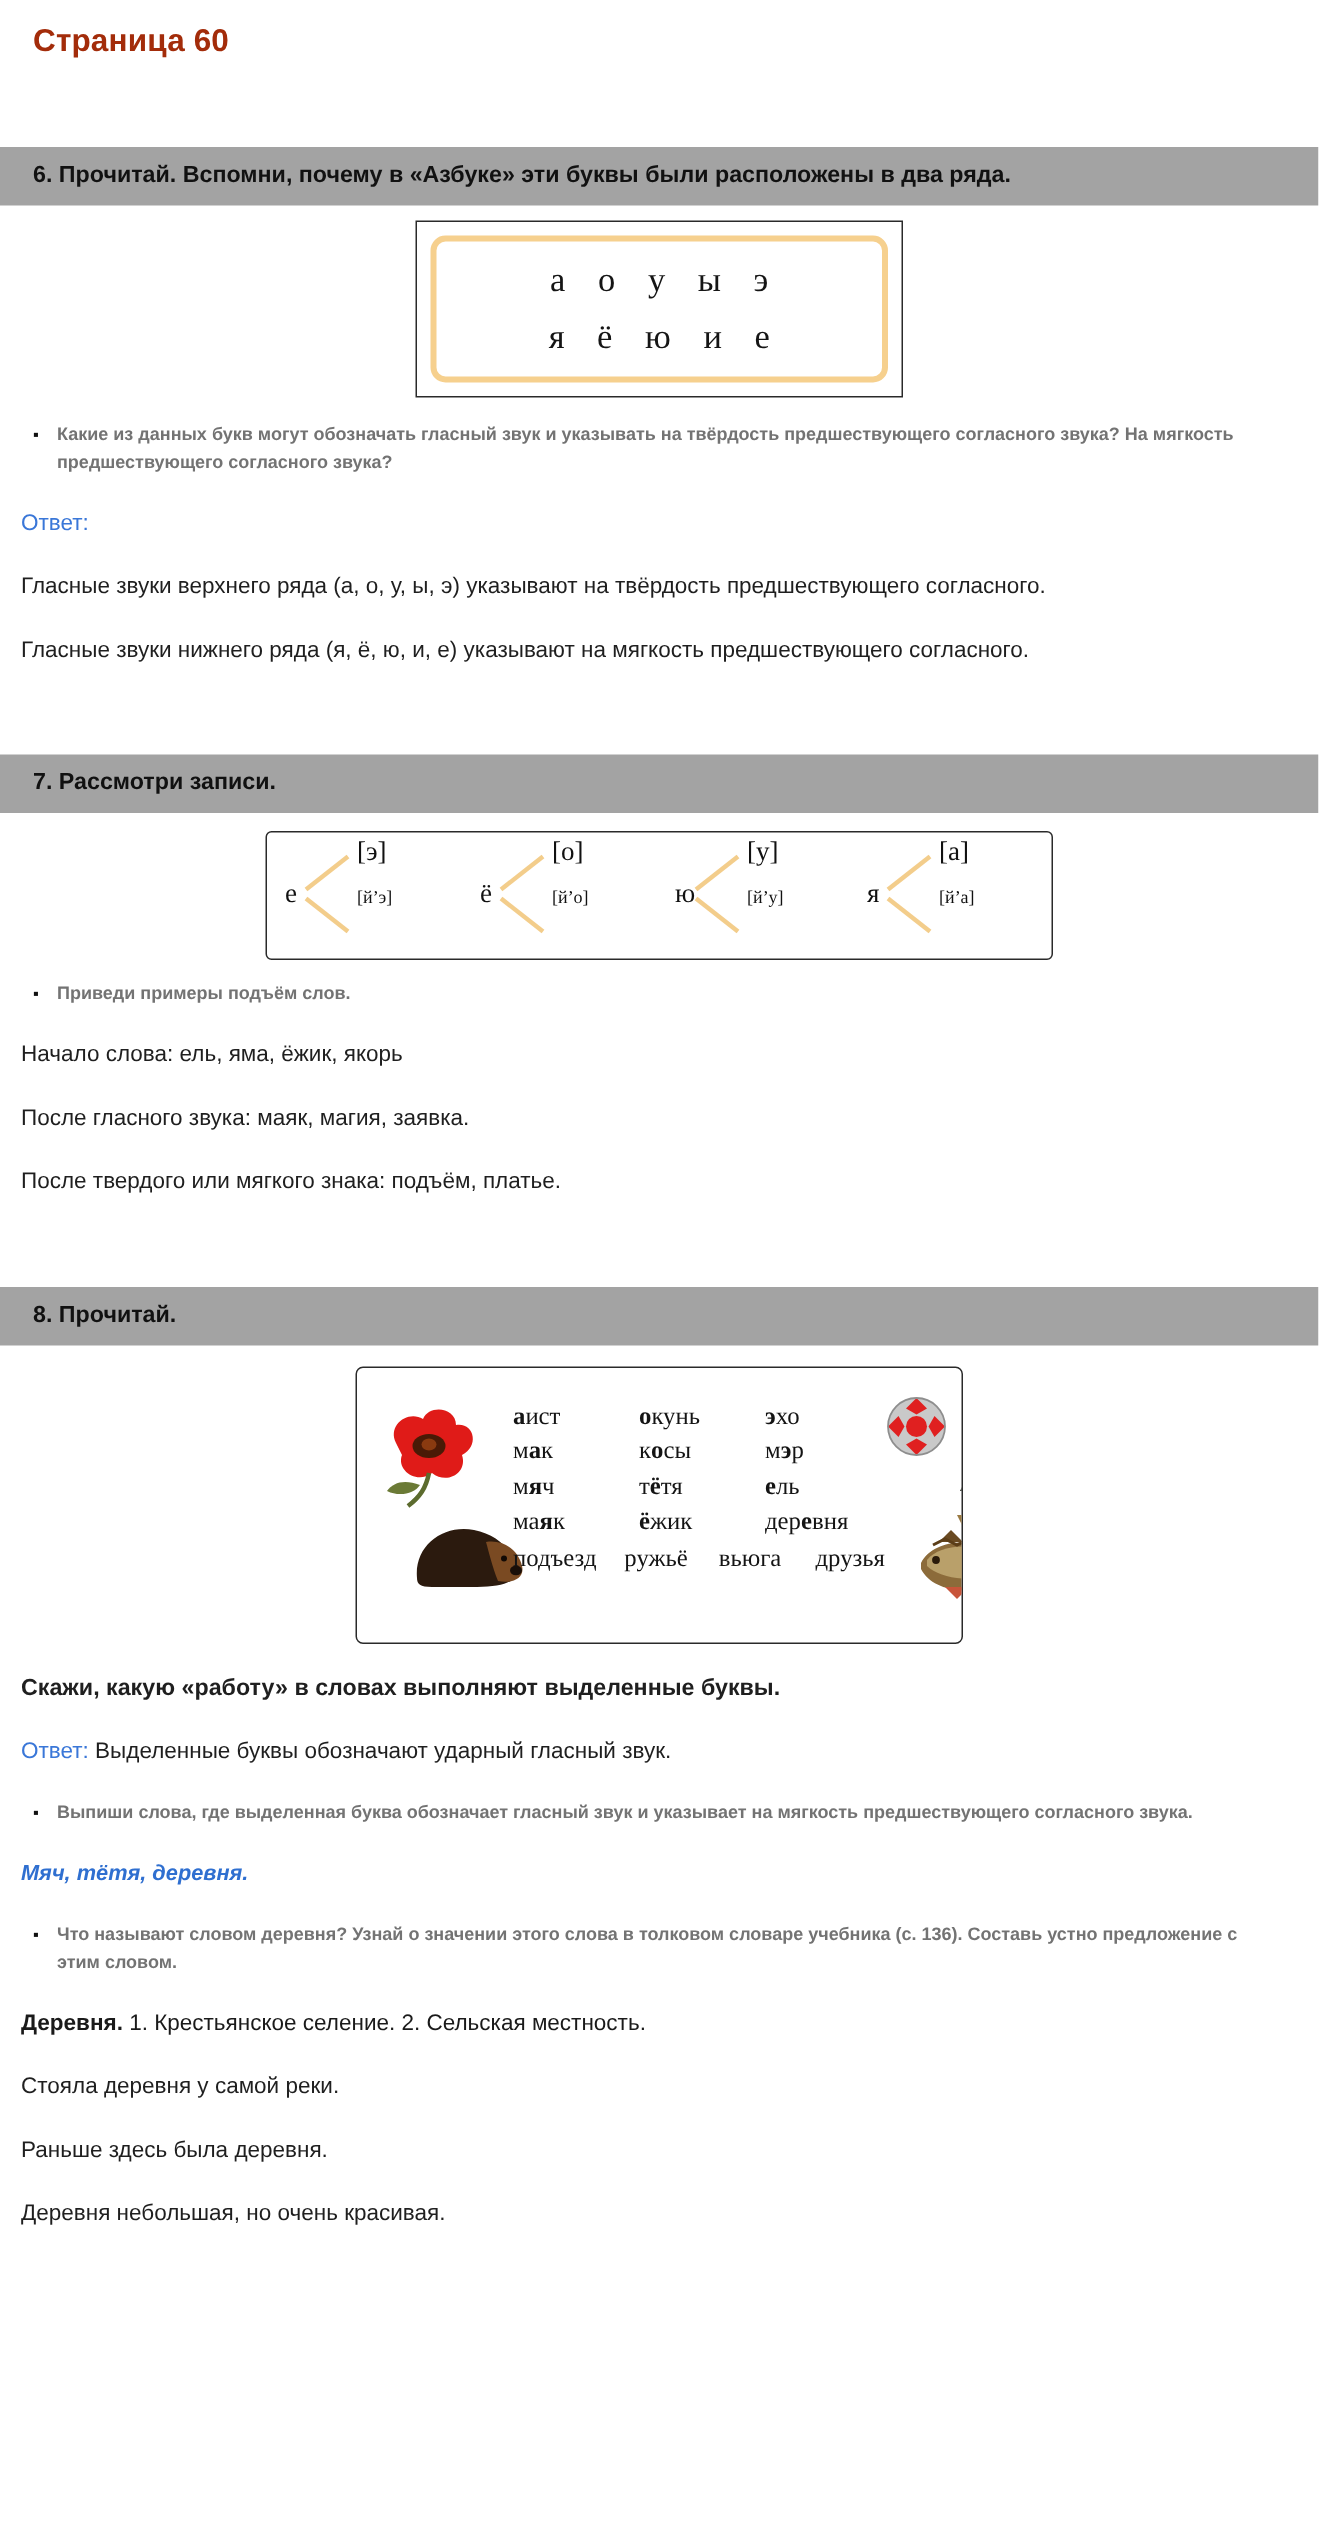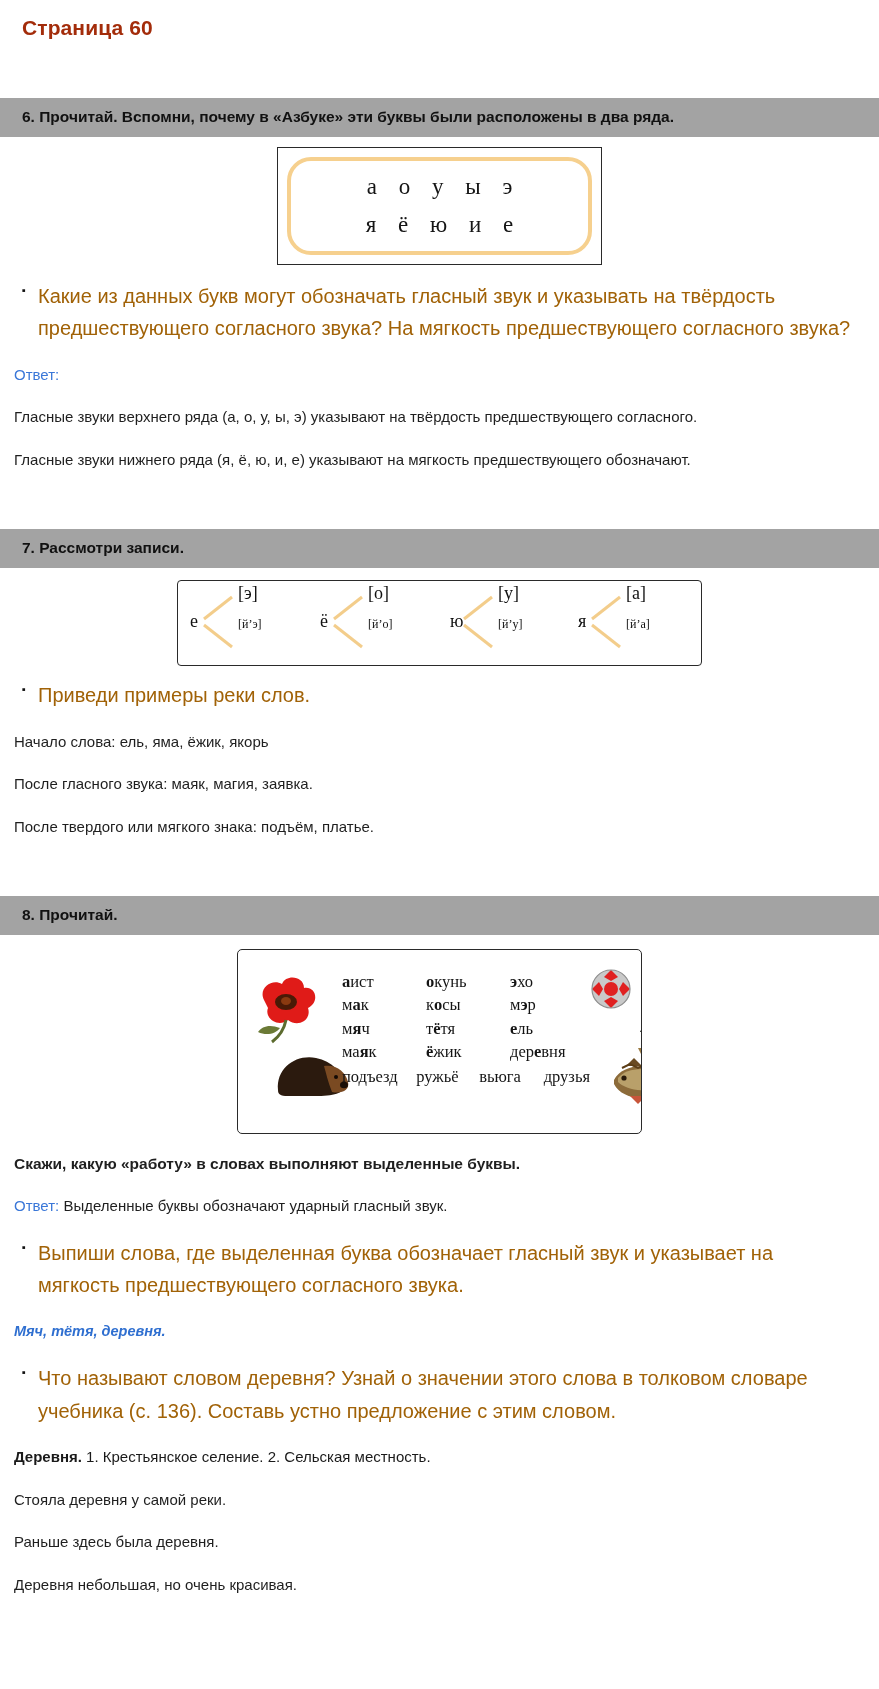--- a/index.html
+++ b/index.html
@@ -60,40 +60,40 @@
   }
   .bullet-mark {
     width: 16px;
     flex: 0 0 16px;
     color: #111;
     font-size: 11px;
     line-height: 1.75;
     padding-top: 1px;
   }
   .bullet-text {
-    font-weight: normal;
-    font-size: 20px;
+    font-weight: bold;
+    font-size: 12px;
     line-height: 1.62;
-    color: #a16207;
+    color: #737373;
   }
 
   
   .vowel-wrap { display: flex; justify-content: center; padding: 10px 0 6px 0; }
   .vowel-outer {
     width: 325px;
     height: 118px;
     border: 1px solid #2a2a2a;
     background: #fff;
     position: relative;
   }
   .vowel-inner {
     position: absolute;
     left: 9px; top: 9px; right: 9px; bottom: 9px;
     border: 4px solid #f6d08e;
-    border-radius: 24px;
+    border-radius: 10px;
     display: flex;
     flex-direction: column;
     justify-content: center;
     align-items: center;
   }
   .vowel-row {
     font-family: "Liberation Serif", serif;
     font-size: 23px;
     letter-spacing: 8px;
     color: #151515;
@@ -203,21 +203,21 @@
   <div class="bullet-row">
     <span class="bullet-mark">▪</span>
     <span class="bullet-text">Какие из данных букв могут обозначать гласный звук и указывать на твёрдость предшествующего согласного звука? На мягкость предшествующего согласного звука?</span>
   </div>
 
   <div class="para">
     <span class="answer-label">Ответ:</span>
   </div>
 
   <div class="para">Гласные звуки верхнего ряда (а, о, у, ы, э) указывают на твёрдость предшествующего согласного.</div>
-  <div class="para">Гласные звуки нижнего ряда (я, ё, ю, и, е) указывают на мягкость предшествующего обозначают.</div>
+  <div class="para">Гласные звуки нижнего ряда (я, ё, ю, и, е) указывают на мягкость предшествующего согласного.</div>
 
   <div class="task-bar">7. Рассмотри записи.</div>
 
   <div class="phon-wrap">
     <div class="phon-box">
 
       <div class="phon-group" id="pg0" style="left:8px;">
         <svg class="phon-svg" width="120" height="84">
           <line x1="18" y1="38" x2="46" y2="16" stroke="#f3cd8b" stroke-width="3"></line>
           <line x1="18" y1="44" x2="46" y2="66" stroke="#f3cd8b" stroke-width="3"></line>
@@ -255,21 +255,21 @@
         <span class="phon-letter">я</span>
         <span class="phon-top">[а]</span>
         <span class="phon-bot">[й’а]</span>
       </div>
 
     </div>
   </div>
 
   <div class="bullet-row">
     <span class="bullet-mark">▪</span>
-    <span class="bullet-text">Приведи примеры реки слов.</span>
+    <span class="bullet-text">Приведи примеры подъём слов.</span>
   </div>
 
   <div class="para">Начало слова: ель, яма, ёжик, якорь</div>
   <div class="para">После гласного звука: маяк, магия, заявка.</div>
   <div class="para">После твердого или мягкого знака: подъём, платье.</div>
 
   <div class="task-bar">8. Прочитай.</div>
 
   <div class="words-wrap">
     <div class="words-box">

